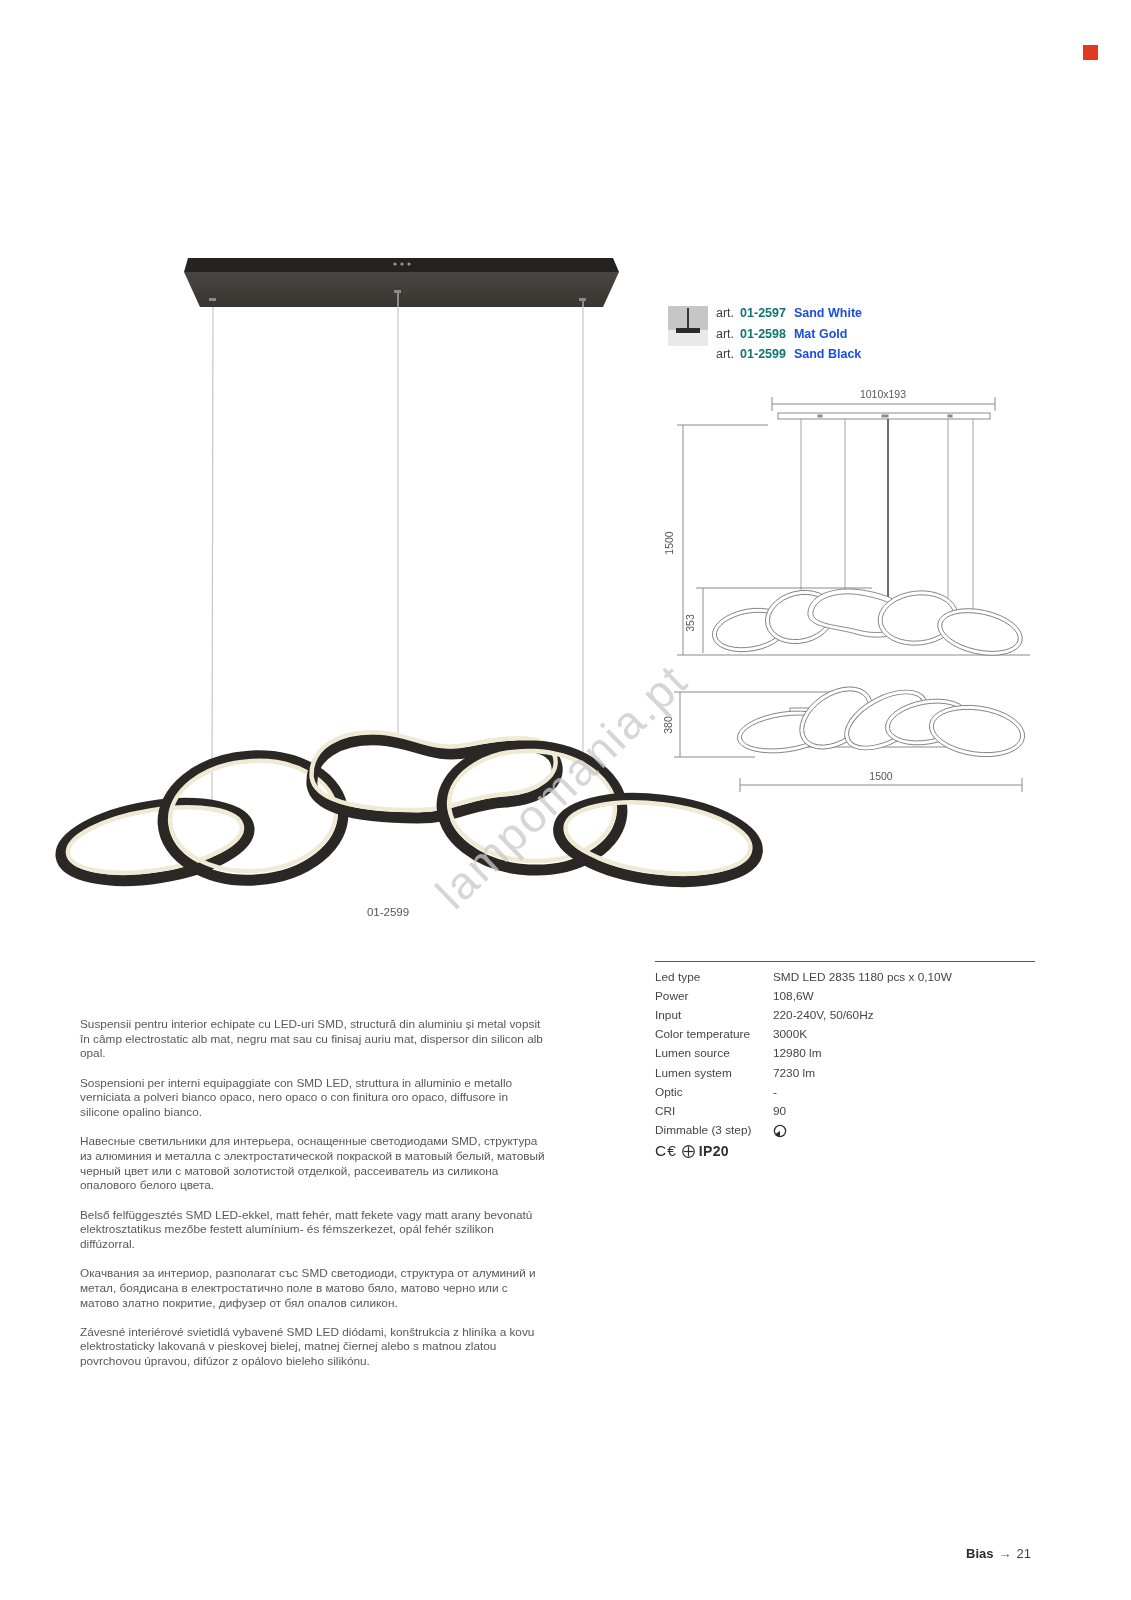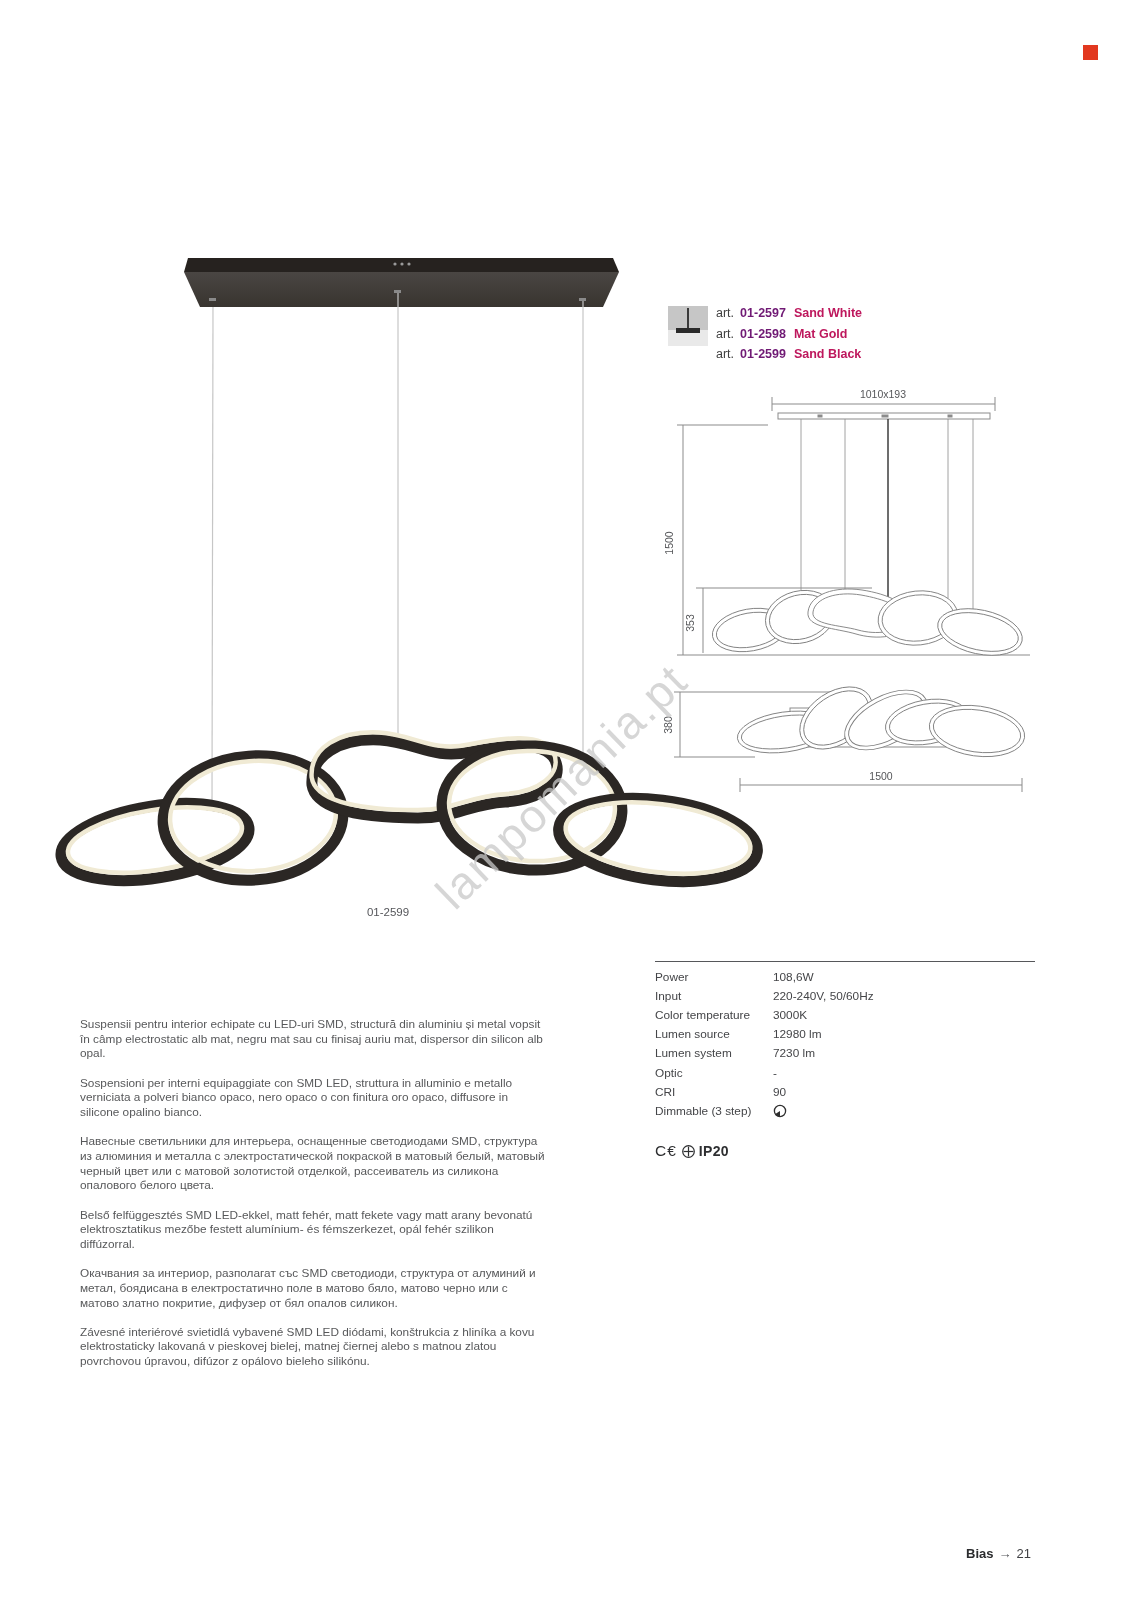--- a/index.html
+++ b/index.html
@@ -27,22 +27,22 @@
   }
 
   
   .art-icon { left:668px; top:306px; width:40px; height:40px; }
   .art-icon .ceiling { position:absolute; left:0; top:0; width:100%; height:24px; background:#c6c6c6; }
   .art-icon .space   { position:absolute; left:0; top:24px; width:100%; height:16px; background:#e9e9e9; }
   .art-icon .rod     { position:absolute; left:19px; top:2px; width:2px; height:21px; background:#3a3a3a; }
   .art-icon .bar     { position:absolute; left:8px; top:22px; width:24px; height:5px; background:#2a2a2a; }
   .art-list { left:716px; top:303px; font-size:12.5px; line-height:20.6px; white-space:nowrap; }
   .art-prefix { color:#404040; margin-right:6px; }
-  .art-code   { color:#701a75; font-weight:bold; }
-  .art-finish { color:#be185d; font-weight:bold; margin-left:8px;margin-top:44px; }
+  .art-code   { color:#0f766e; font-weight:bold; }
+  .art-finish { color:#1d4ed8; font-weight:bold; margin-left:8px;margin-top:44px; }
 
   
   .drawings-svg { left:650px; top:380px; z-index:2; }
   .dim-text { font-size:10.5px; fill:#56575a; font-family:"Liberation Sans",sans-serif; }
 
   
   .specs { left:655px; top:961px; width:380px; border-top:1px solid #56575a; padding-top:5px; }
   .spec-row { display:flex; height:19.2px; align-items:center; font-size:11.8px; color:#444548; }
   .spec-label { width:118px; flex:0 0 118px; }
   .spec-value { flex:1; }
@@ -185,20 +185,24 @@
       <line x1="90" y1="405" x2="372" y2="405"></line>
       <line x1="90" y1="398" x2="90" y2="412"></line>
       <line x1="372" y1="398" x2="372" y2="412"></line>
     </g>
     <text class="dim-text" x="22" y="345" text-anchor="middle" transform="rotate(-90 22 345)">380</text>
     <text class="dim-text" x="231" y="400" text-anchor="middle">1500</text>
   </svg>
 
   <div class="abs specs">
     <div class="spec-row">
+        <span class="spec-label">Led type</span>
+        <span class="spec-value">SMD LED 2835 1180 pcs x 0,10W</span>
+      </div>
+    <div class="spec-row">
         <span class="spec-label">Power</span>
         <span class="spec-value">108,6W</span>
       </div>
     <div class="spec-row">
         <span class="spec-label">Input</span>
         <span class="spec-value">220-240V, 50/60Hz</span>
       </div>
     <div class="spec-row">
         <span class="spec-label">Color temperature</span>
         <span class="spec-value">3000K</span>

